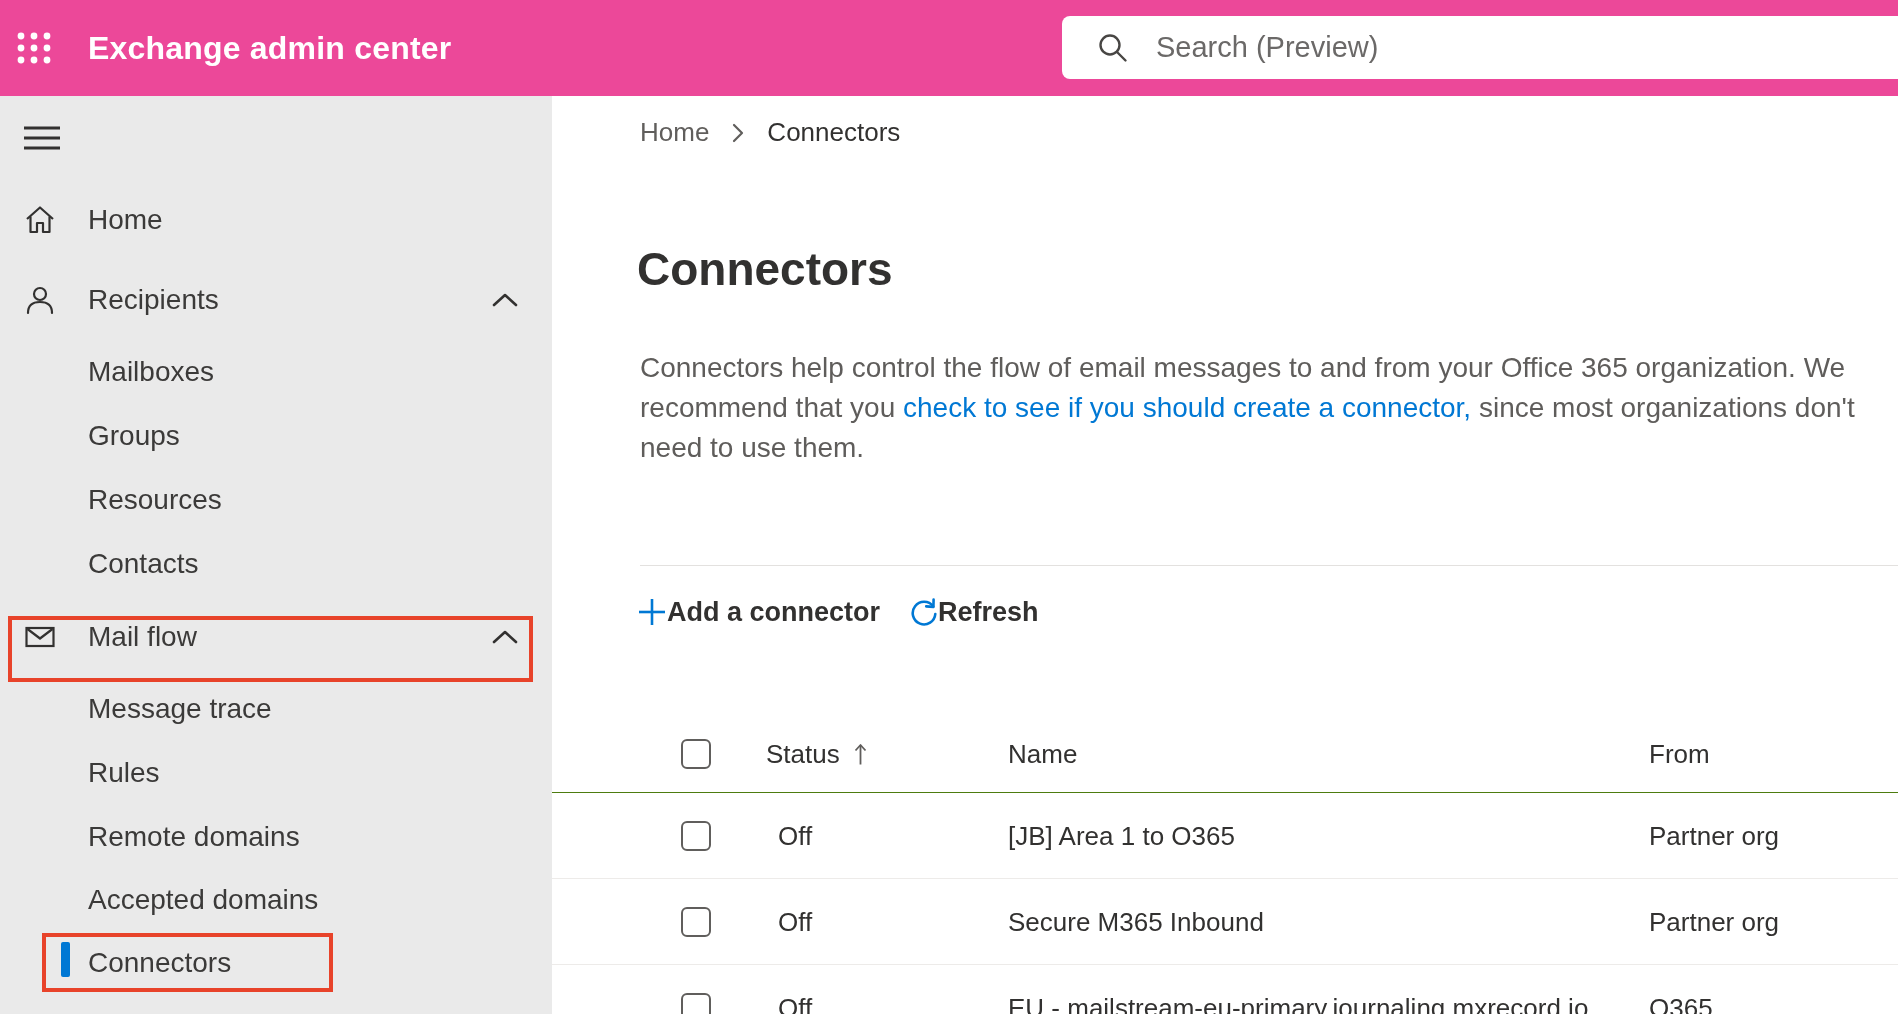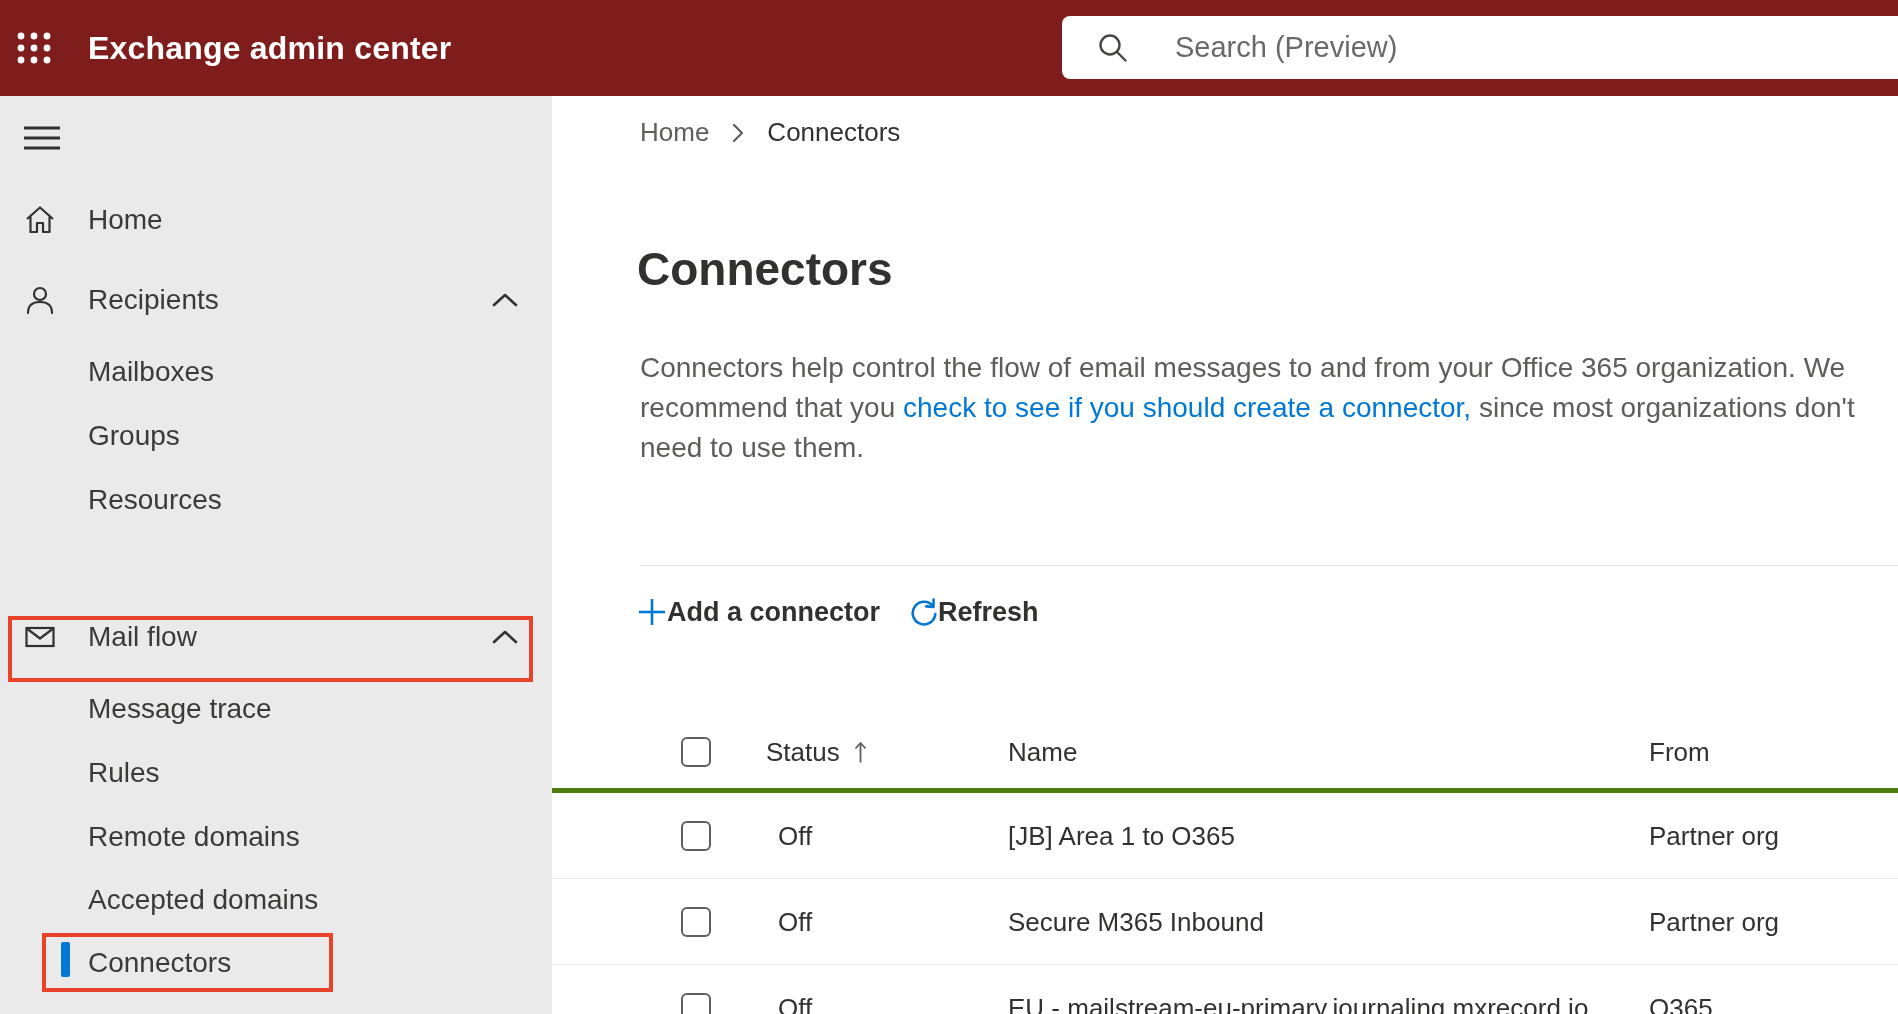--- a/index.html
+++ b/index.html
@@ -3,27 +3,27 @@
 <meta charset="utf-8">
 <style>
   * { margin:0; padding:0; box-sizing:border-box; }
   html, body { width:1898px; height:1014px; overflow:hidden; }
   body {
     font-family:"Liberation Sans", sans-serif;
     background:#ffffff; color:#323130; position:relative;
   }
 
   
-  .topbar { position:absolute; left:0; top:0; width:1898px; height:96px; background:#7f1d1d; }
+  .topbar { position:absolute; left:0; top:0; width:1898px; height:96px; background:#ec4899; }
   .waffle-btn { position:absolute; left:12px; top:26px; width:44px; height:44px;
     display:flex; align-items:center; justify-content:center; cursor:pointer; }
   .topbar-title { position:absolute; left:88px; top:0; height:96px; display:flex; align-items:center;
     color:#ffffff; font-size:32px; font-weight:700; letter-spacing:0.2px; }
   .searchbox { position:absolute; left:1062px; top:16px; right:0; height:63px; background:#ffffff;
-    border-radius:8px 0 0 8px; display:flex; align-items:center; padding-left:34px;gap:19px; }
+    border-radius:8px 0 0 8px; display:flex; align-items:center; padding-left:34px; }
   .searchbox .mag { width:34px; height:34px; margin-right:26px; flex:0 0 auto; }
   .searchbox input { border:none; outline:none; flex:1; font-size:29px; color:#484644;
     font-family:"Liberation Sans", sans-serif; background:transparent; }
   .searchbox input::placeholder { color:#6b6968; opacity:1; }
 
   
   .sidebar { position:absolute; left:0; top:96px; width:552px; height:918px; background:#eaeaea; }
   .hamburger { position:absolute; left:23px; top:28px; width:38px; height:28px; cursor:pointer; }
   .nav-item { position:absolute; left:0; width:100%; height:64px; display:flex; align-items:center;
     font-size:28px; color:#3b3a39; cursor:pointer; }
@@ -51,21 +51,21 @@
   .intro { position:absolute; left:88px; top:252px; width:1215px; font-size:28px; line-height:40px; color:#5f5d5b; }
   .intro a { color:#0078d4; text-decoration:none; cursor:pointer; }
 
   .rule { position:absolute; left:88px; top:469px; right:0; height:1px; background:#e3e1df; }
 
   .toolbar { position:absolute; left:85px; top:488px; height:56px; display:flex; align-items:center; gap:28px; }
   .tb-btn { display:flex; align-items:center; cursor:pointer; font-size:27px; font-weight:700; color:#323130; }
   .tb-btn .tb-icon { width:30px; height:30px; color:#0078d4; }
 
   
-  .tbl-header { position:absolute; left:0; right:0; top:620px; height:77px; border-bottom:5px solid #4d7c0f; }
+  .tbl-header { position:absolute; left:0; right:0; top:620px; height:77px; border-bottom:1px solid #4d7c0f; }
   .tbl-row { position:absolute; left:0; right:0; height:86px; border-bottom:1px solid #edebe9; }
   .row-0 { top:697px; } .row-1 { top:783px; } .row-2 { top:869px; border-bottom:none; }
   .cell { position:absolute; top:50%; transform:translateY(-50%); font-size:26px; color:#323130; white-space:nowrap; }
   .cell-check { left:129px; width:30px; height:30px; border:2px solid #605e5c; border-radius:6px;
     background:#ffffff; cursor:pointer; }
   .cell-status { left:226px; font-weight:400; }
   .cell-name { left:456px; }
   .cell-from { left:1097px; }
   .hdr { font-weight:400; color:#323130; }
   .hdr-status-wrap { left:214px; display:flex; align-items:center; gap:14px; }
@@ -138,20 +138,23 @@
 
   <div class="nav-item" style="top:308px">
     <span class="nav-label">Groups</span>
   </div>
   <div class="nav-item" style="top:244px">
     <span class="nav-label">Mailboxes</span>
   </div>
   <div class="nav-item" style="top:372px">
     <span class="nav-label">Resources</span>
   </div>
+  <div class="nav-item" style="top:436px">
+    <span class="nav-label">Contacts</span>
+  </div>
 
   <div class="nav-item" style="top:509px">
     <span class="nav-icon">
       <svg viewBox="0 0 34 34" width="34" height="34">
         <rect x="3.5" y="8" width="27" height="18" fill="none" stroke="#323130" stroke-width="2.2"></rect>
         <polyline points="4.5,9 17,18.5 29.5,9" fill="none" stroke="#323130" stroke-width="2.2" stroke-linejoin="round"></polyline>
       </svg>
     </span>
     <span class="nav-label">Mail flow</span>
     <span class="nav-chevron">

